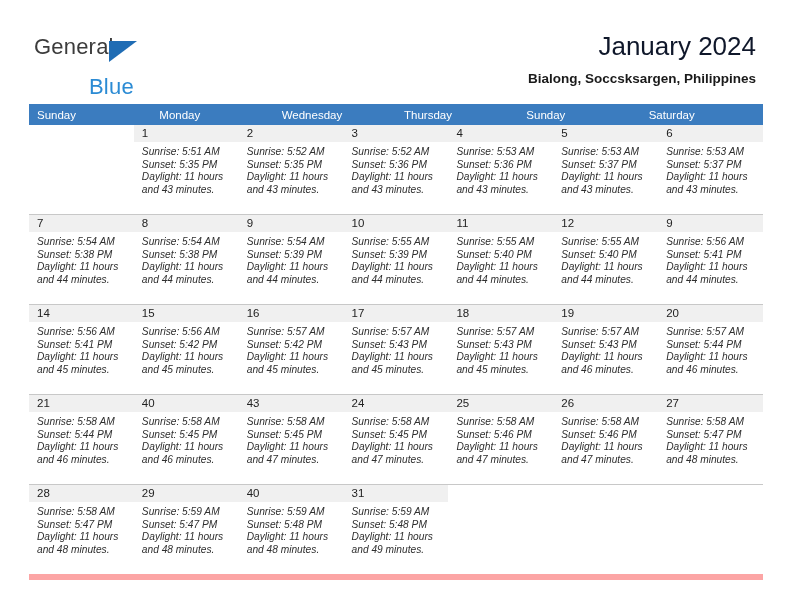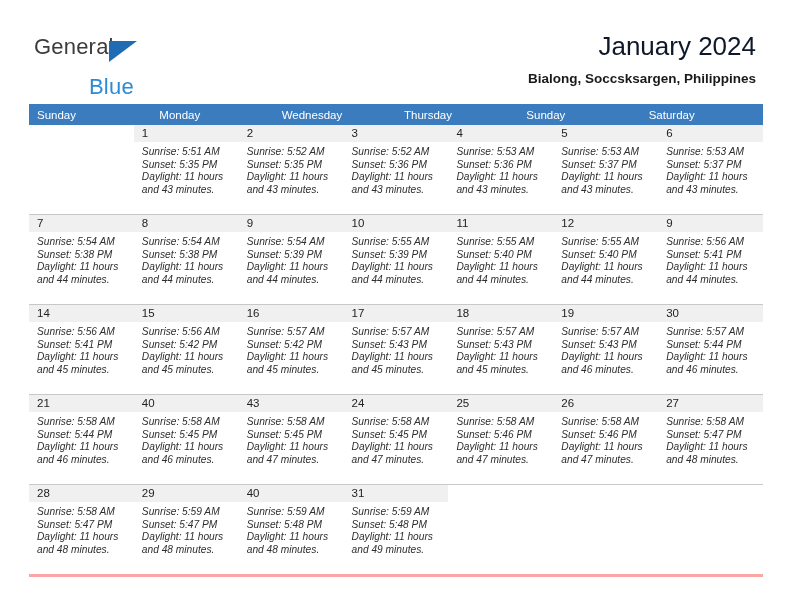--- a/index.html
+++ b/index.html
@@ -107,21 +107,21 @@
     line-height: 12px;
     white-space: nowrap;
     overflow: hidden;
   }
 
   .week {
     display: flex;
     border-bottom: 1px solid #c8c8c8;
   }
   .week:last-child {
-    border-bottom: 3px solid #fca5a5;
+    border-bottom: 6px solid #fca5a5;
   }
   .daycell {
     flex: 1 1 0;
     box-sizing: border-box;
     width: 104.85px;
     height: 89px;
     background: #ffffff;
     position: relative;
     overflow: hidden;
   }
@@ -353,21 +353,21 @@
           <div class="daycell">
             <div class="datebar">19</div>
             <div class="info">
               <div>Sunrise: 5:57 AM</div>
               <div>Sunset: 5:43 PM</div>
               <div>Daylight: 11 hours</div>
               <div>and 46 minutes.</div>
             </div>
           </div>
           <div class="daycell">
-            <div class="datebar">30</div>
+            <div class="datebar">20</div>
             <div class="info">
               <div>Sunrise: 5:57 AM</div>
               <div>Sunset: 5:44 PM</div>
               <div>Daylight: 11 hours</div>
               <div>and 46 minutes.</div>
             </div>
           </div>
         </div>
         <div class="week">
           <div class="daycell">

